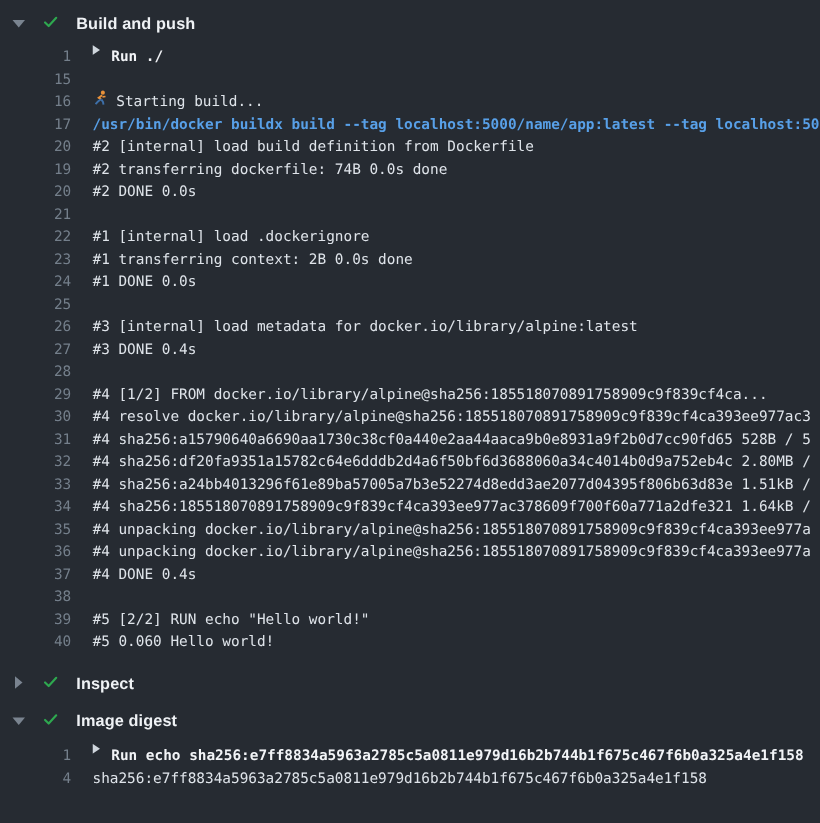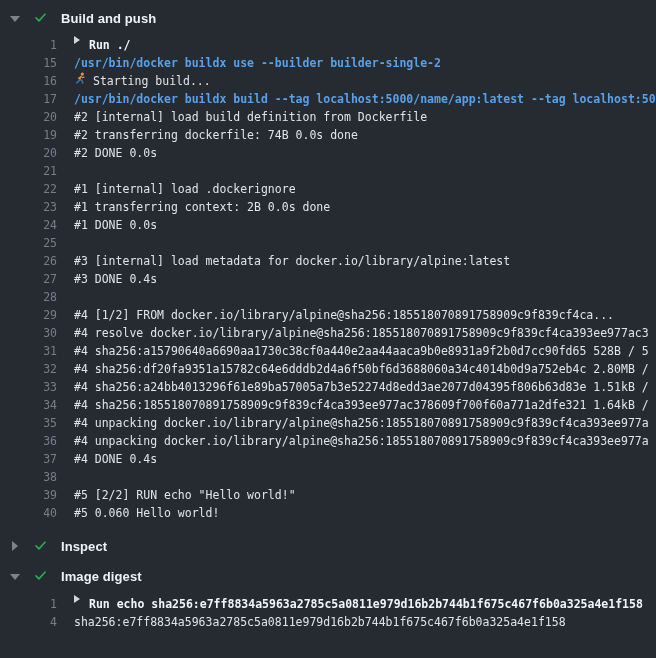--- a/index.html
+++ b/index.html
@@ -89,21 +89,21 @@
   <div class="section">
     <div class="section-header">
       <span class="chev down"></span>
       <span class="check"><svg width="13" height="13" viewBox="0 0 16 16">
             <path d="M2.5 8.5l3.6 3.6L13.5 4" fill="none" stroke="#2ea84f" stroke-width="2.1" stroke-linecap="round" stroke-linejoin="round"></path>
           </svg></span>
       <span class="section-title">Build and push</span>
     </div>
     <div class="rows">
         <div class="row group"><span class="num">1</span><span class="content"><span class="toggle"></span><span class="txt">Run ./</span></span></div>
-        <div class="row command"><span class="num">15</span><span class="content"><span class="txt">/usr/bin/docker buildx use --builder builder-single-2</span></span></div>
+        <div class="row command"><span class="num">15</span></div>
         <div class="row info"><span class="num">16</span><span class="content"><span class="inline-icon"><svg width="13" height="13" viewBox="0 0 16 16">
                 <circle cx="10.2" cy="2.6" r="2" fill="#e8913a"></circle>
                 <path d="M9.5 5.2 L6.2 7.6 L8.4 9.2" fill="none" stroke="#e8913a" stroke-width="2"></path>
                 <path d="M12.8 6.4 L9.8 6.8" stroke="#e8913a" stroke-width="1.6"></path>
                 <path d="M8.4 9.2 L5.4 11.4 L3 14" fill="none" stroke="#3d6fa8" stroke-width="1.9"></path>
                 <path d="M8.8 9.4 L10.4 12 L10.8 14.4" fill="none" stroke="#3d6fa8" stroke-width="1.9"></path>
               </svg></span><span class="txt">Starting build...</span></span></div>
         <div class="row command"><span class="num">17</span><span class="content"><span class="txt">/usr/bin/docker buildx build --tag localhost:5000/name/app:latest --tag localhost:50</span></span></div>
         <div class="row info"><span class="num">20</span><span class="content"><span class="txt">#2 [internal] load build definition from Dockerfile</span></span></div>
         <div class="row info"><span class="num">19</span><span class="content"><span class="txt">#2 transferring dockerfile: 74B 0.0s done</span></span></div>

